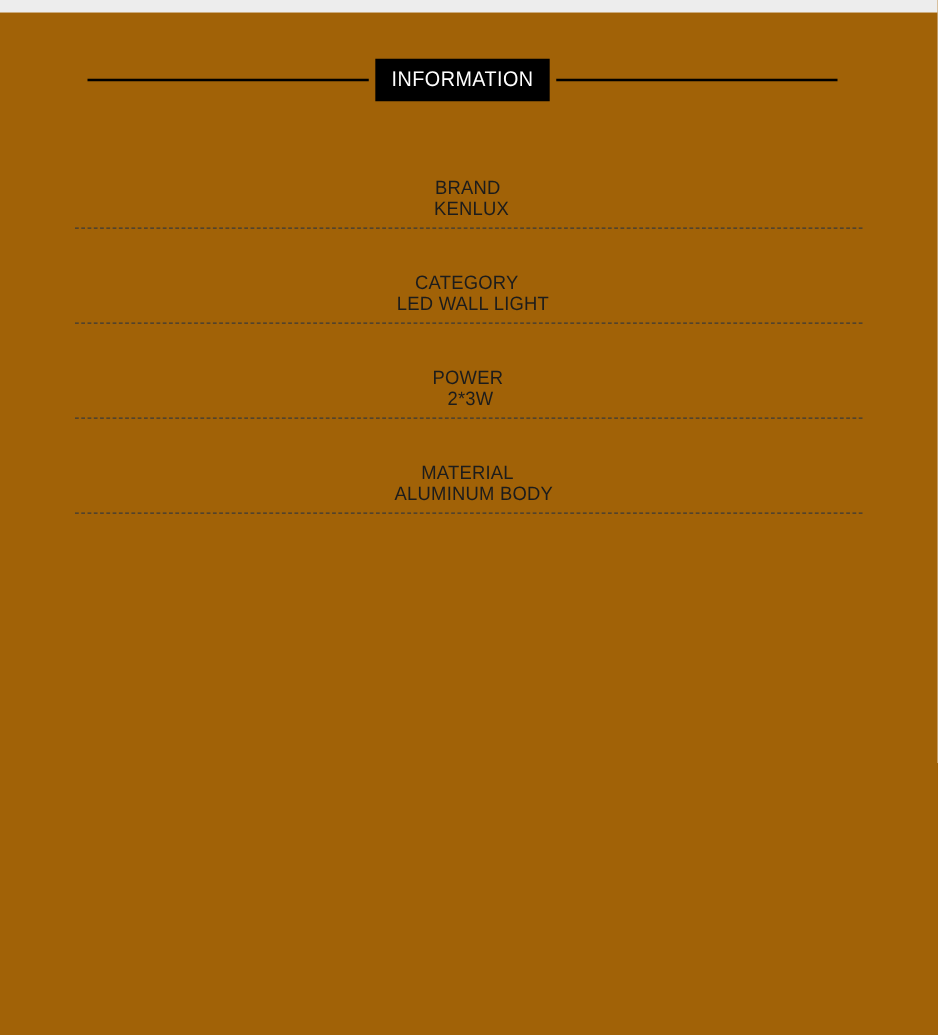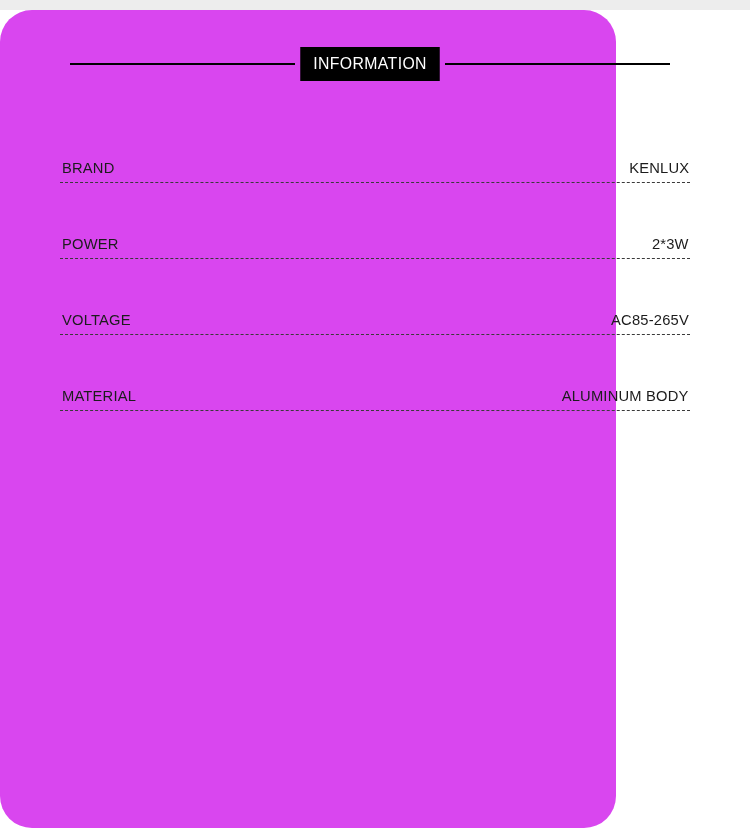--- a/index.html
+++ b/index.html
@@ -17,24 +17,23 @@
 
   
   .top-strip {
     width: 750px;
     height: 10px;
     background: #ededed;
   }
 
   .page {
     position: relative;
-    width: 616px;
+    width: 750px;
     height: 818px;
-    background: #d946ef;
-    border-radius: 32px;
+    background: #a16207;
   }
 
   
   .header {
     position: absolute;
     left: 70px;
     top: 34px;
     width: 600px;
     height: 40px;
     display: flex;
@@ -74,20 +73,21 @@
   }
   .spec-inner {
     position: absolute;
     left: 0;
     right: 0;
     bottom: 6px;
     display: flex;
     align-items: center;
     justify-content: space-between;
     padding: 0 1px 0 2px;
+    flex-direction: column;
   }
   .spec-label,
   .spec-value {
     font-size: 15.5px;
     color: #1c1c1c;
     line-height: 1.1;
     white-space: nowrap;
     letter-spacing: 0.2px;
     transform: scaleX(0.95);
   }
@@ -114,35 +114,35 @@
 
   <div class="spec-list">
 
     <div class="spec-row">
       <div class="spec-inner">
         <span class="spec-label">BRAND</span>
         <span class="spec-value">KENLUX</span>
       </div>
     </div>
 
+    <div class="spec-row">
+      <div class="spec-inner">
+        <span class="spec-label">CATEGORY</span>
+        <span class="spec-value">LED WALL LIGHT</span>
+      </div>
+    </div>
 
 
     <div class="spec-row">
       <div class="spec-inner">
         <span class="spec-label">POWER</span>
         <span class="spec-value">2*3W</span>
       </div>
     </div>
 
-    <div class="spec-row">
-      <div class="spec-inner">
-        <span class="spec-label">VOLTAGE</span>
-        <span class="spec-value">AC85-265V</span>
-      </div>
-    </div>
 
 
 
     <div class="spec-row">
       <div class="spec-inner">
         <span class="spec-label">MATERIAL</span>
         <span class="spec-value">ALUMINUM BODY</span>
       </div>
     </div>
 

